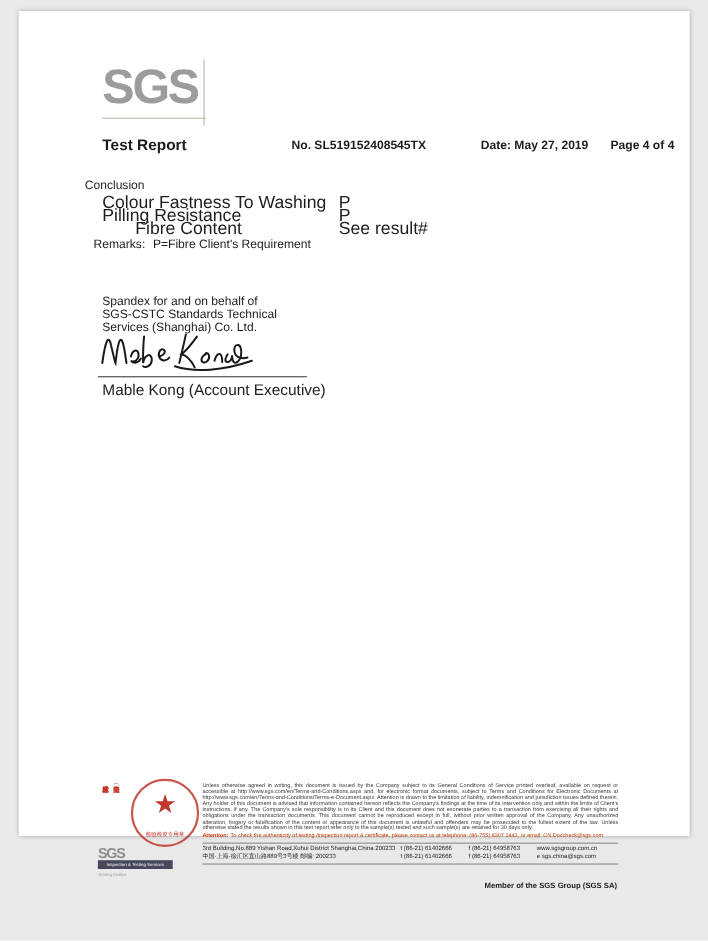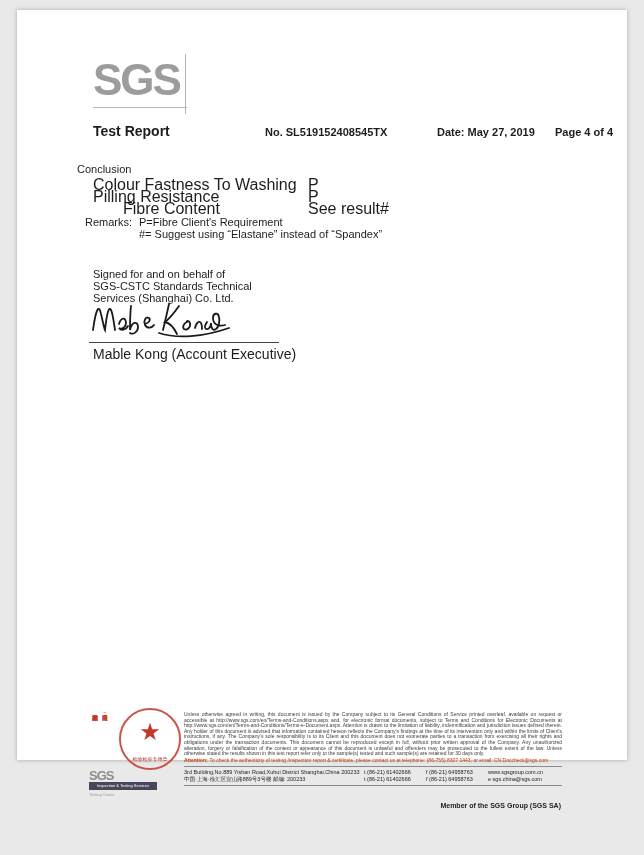--- a/index.html
+++ b/index.html
@@ -74,23 +74,22 @@
     <span>Pilling Resistance</span>
     <span class="c-value">P</span>
   </div>
   <div class="abs c-row" style="top:190px;padding-left:30px;">
     <span>Fibre Content</span>
     <span class="c-value">See result#</span>
   </div>
 
   <div class="abs t" style="left:68px; top:206px;">Remarks:</div>
   <div class="abs t" style="left:122px; top:206px;">P=Fibre Client's Requirement</div>
-  <div class="abs t" style="left:122px; top:218px;">#= Suggest using “Elastane” instead of “Spandex”</div>
 
-  <div class="abs t" style="left:76px; top:258px;">Signed for and on behalf of</div>
+  <div class="abs t" style="left:76px; top:258px;">Spandex for and on behalf of</div>
   <div class="abs t" style="left:76px; top:270px;">SGS-CSTC Standards Technical</div>
   <div class="abs t" style="left:76px; top:282px;">Services (Shanghai) Co. Ltd.</div>
 
   <svg class="abs" style="left:72px; top:288px;" width="150" height="42" viewBox="0 0 150 42">
     <g fill="none" stroke="#1a1a1a" stroke-width="1.8" stroke-linecap="round">
       <path d="M4 32 C7 10 10 6 12 16 C14 24 15 30 16 32 C18 14 20 8 22 12 C24 16 25 26 26 32"></path>
       <path d="M30 26 c2 -7 7 -7 7 -1 c0 4 -4 7 -7 5 c2 3 7 2 9 -2"></path>
       <path d="M42 8 c-1 9 -1 17 -1 24 c2 -9 8 -9 8 -3 c0 5 -5 8 -8 6"></path>
       <path d="M56 26 c4 -1 6 -4 4 -6 c-3 -2 -6 3 -4 7 c2 4 7 3 9 0"></path>
       <path d="M80 6 c-2 9 -4 18 -6 26"></path>

